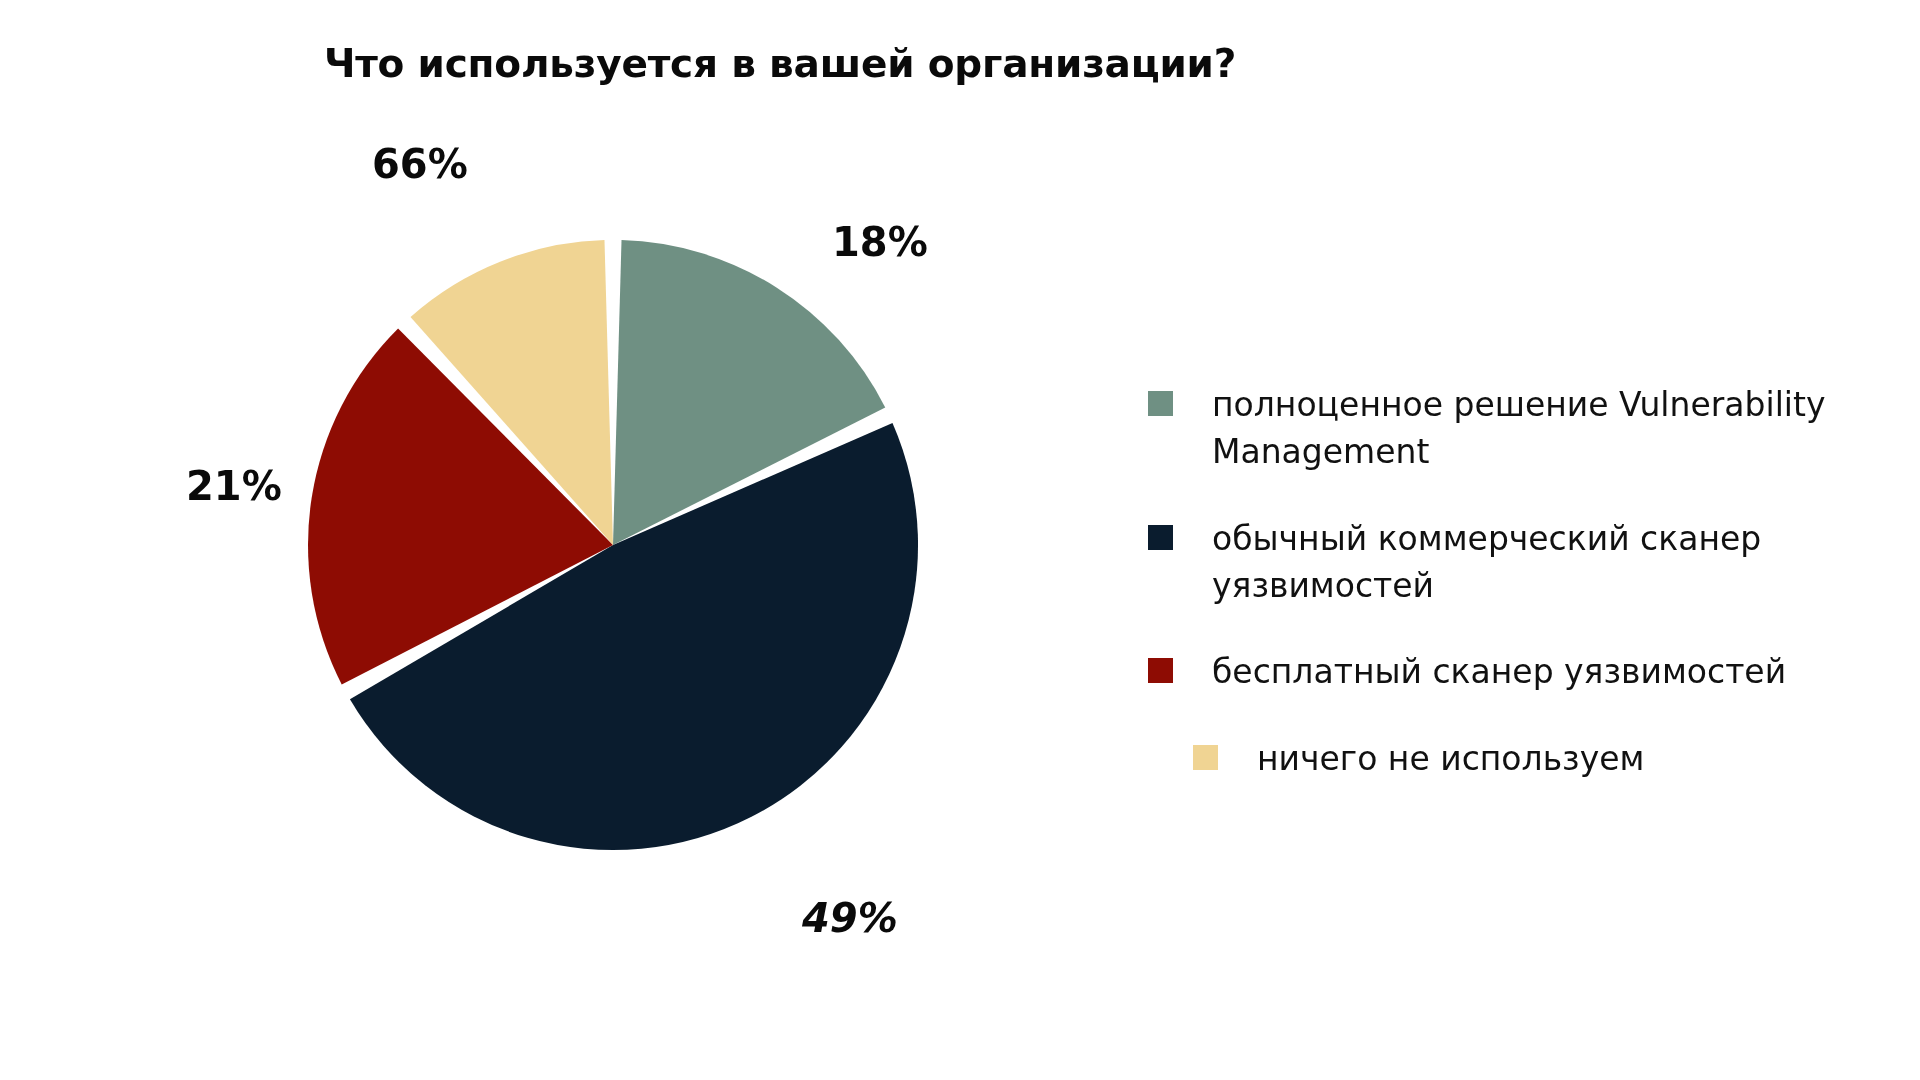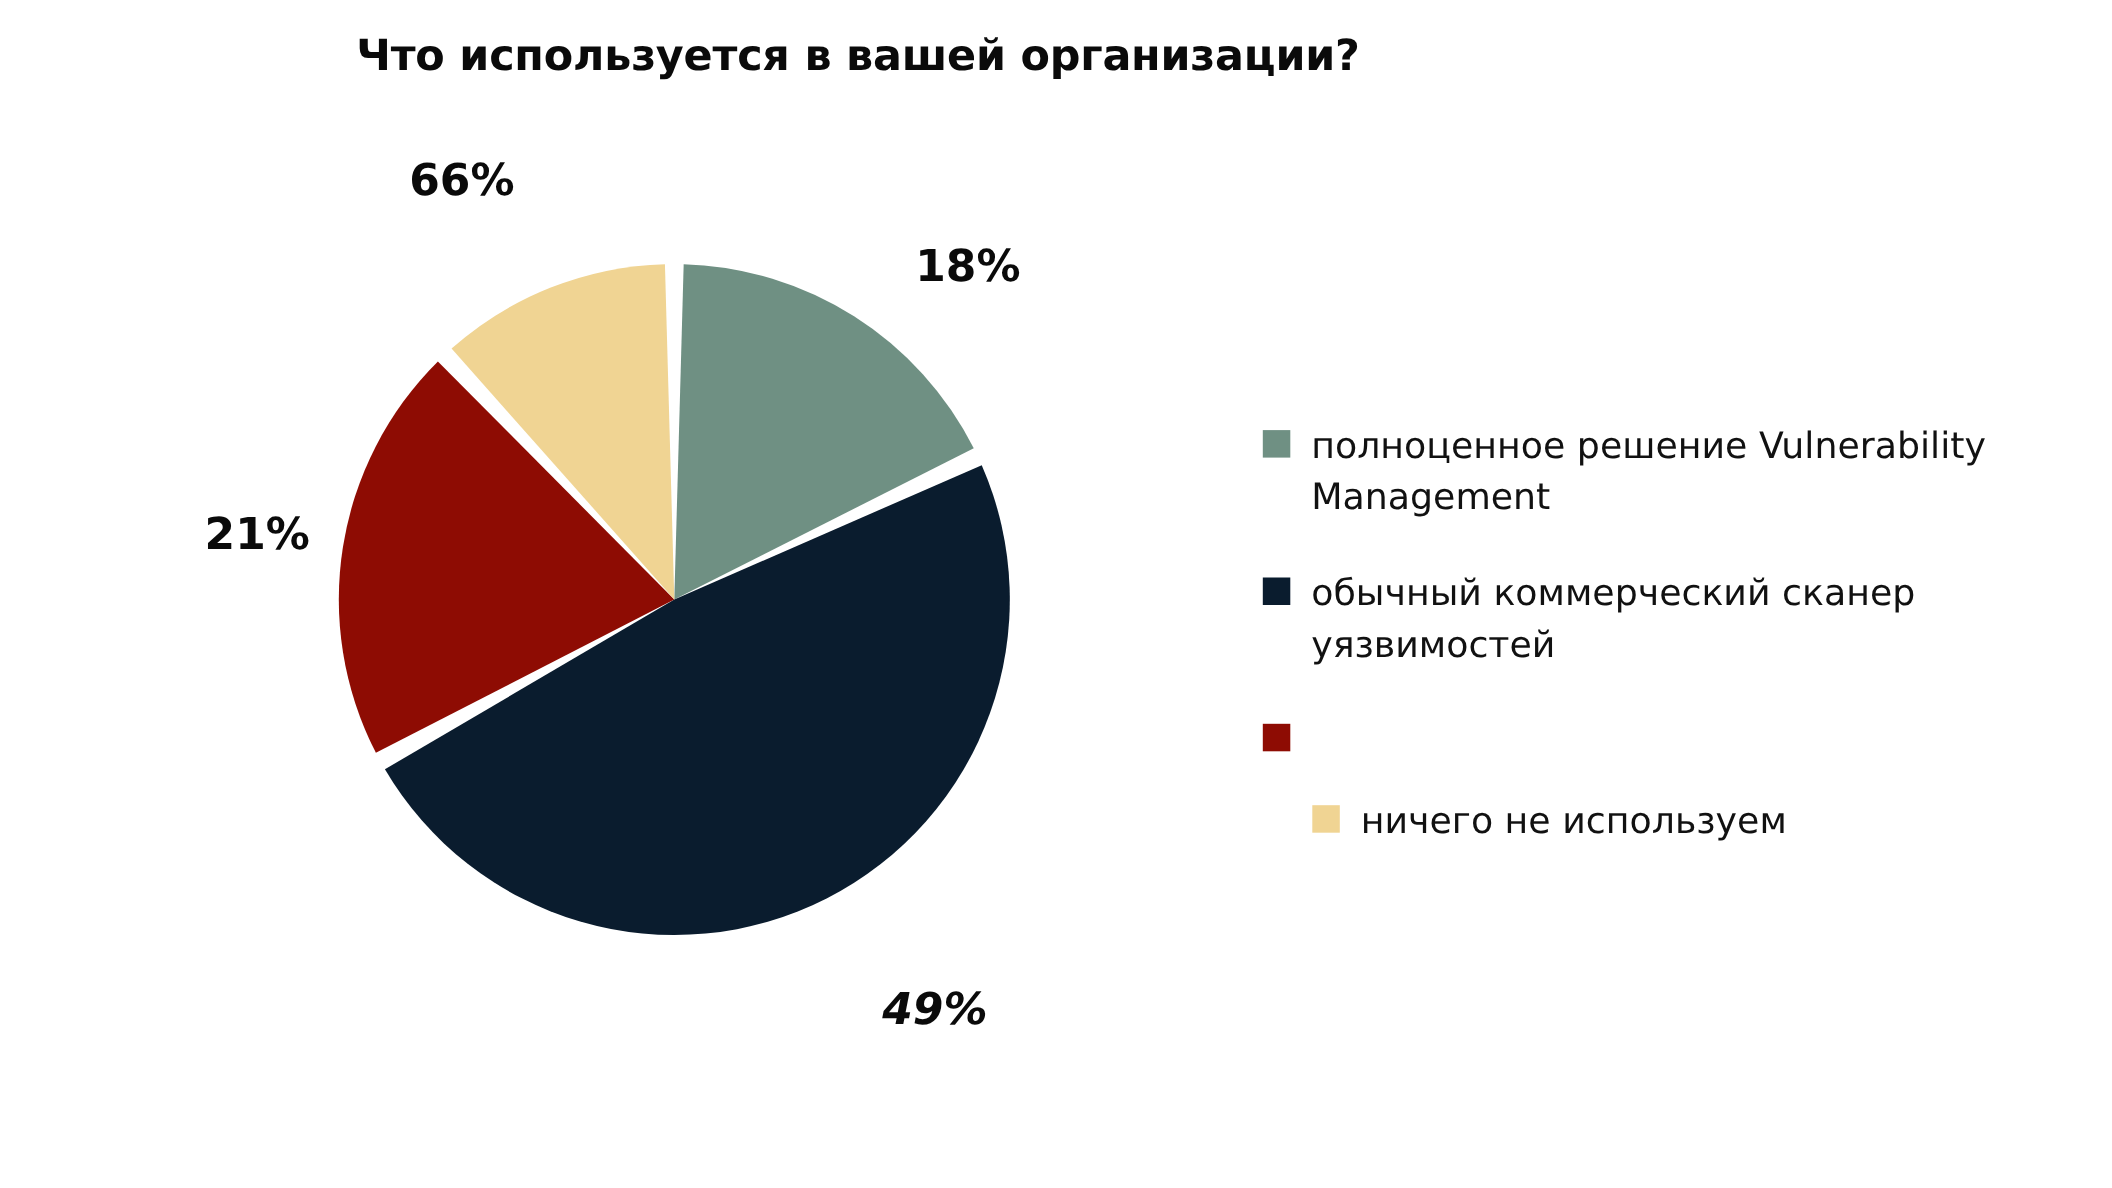--- a/index.html
+++ b/index.html
@@ -18,21 +18,21 @@
   #page {
     position: absolute;
     inset: 0;
     background: #ffffff;
   }
 
   
   .chart-title {
     position: absolute;
     left: 0;
-    top: 29px;
+    top: 41px;
     width: 1560px;
     text-align: center;
     font-family: "DejaVu Sans", "Liberation Sans", sans-serif;
     font-weight: 700;
     font-size: 39px;
     letter-spacing: -0.2px;
     color: #0a0a0a;
     white-space: nowrap;
   }
 
@@ -69,20 +69,21 @@
   .legend {
     position: absolute;
     left: 1148px;
     top: 382px;
     width: 720px;
   }
   .legend-item {
     display: flex;
     align-items: flex-start;
     margin-bottom: 40px;
+    gap: 20px;
   }
   .legend-item:last-child { margin-bottom: 0; margin-left: 45px; }
 
   .legend-swatch {
     flex: 0 0 auto;
     width: 25px;
     height: 25px;
     margin-top: 9px;
     margin-right: 19px;
   }
@@ -125,20 +126,21 @@
       <span class="legend-label">полноценное решение Vulnerability Management</span>
     </div>
 
     <div class="legend-item">
       <span class="legend-swatch" id="sw1" style="background: rgb(10, 28, 46);"></span>
       <span class="legend-label">обычный коммерческий сканер уязвимостей</span>
     </div>
 
     <div class="legend-item">
       <span class="legend-swatch" id="sw2" style="background: rgb(142, 12, 3);"></span>
+      <span class="legend-label">бесплатный сканер уязвимостей</span>
     </div>
 
     <div class="legend-item">
       <span class="legend-swatch" id="sw3" style="background: rgb(240, 212, 147);"></span>
       <span class="legend-label">ничего не используем</span>
     </div>
 
   </div>
 
 </div>

